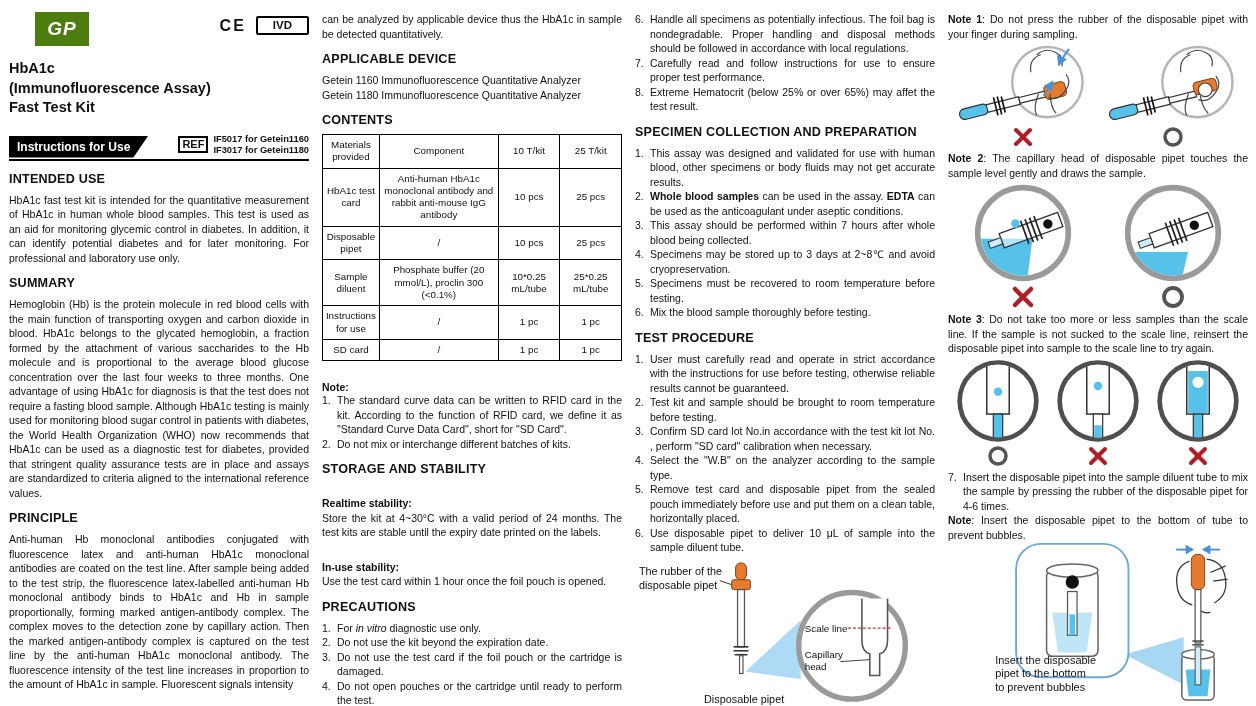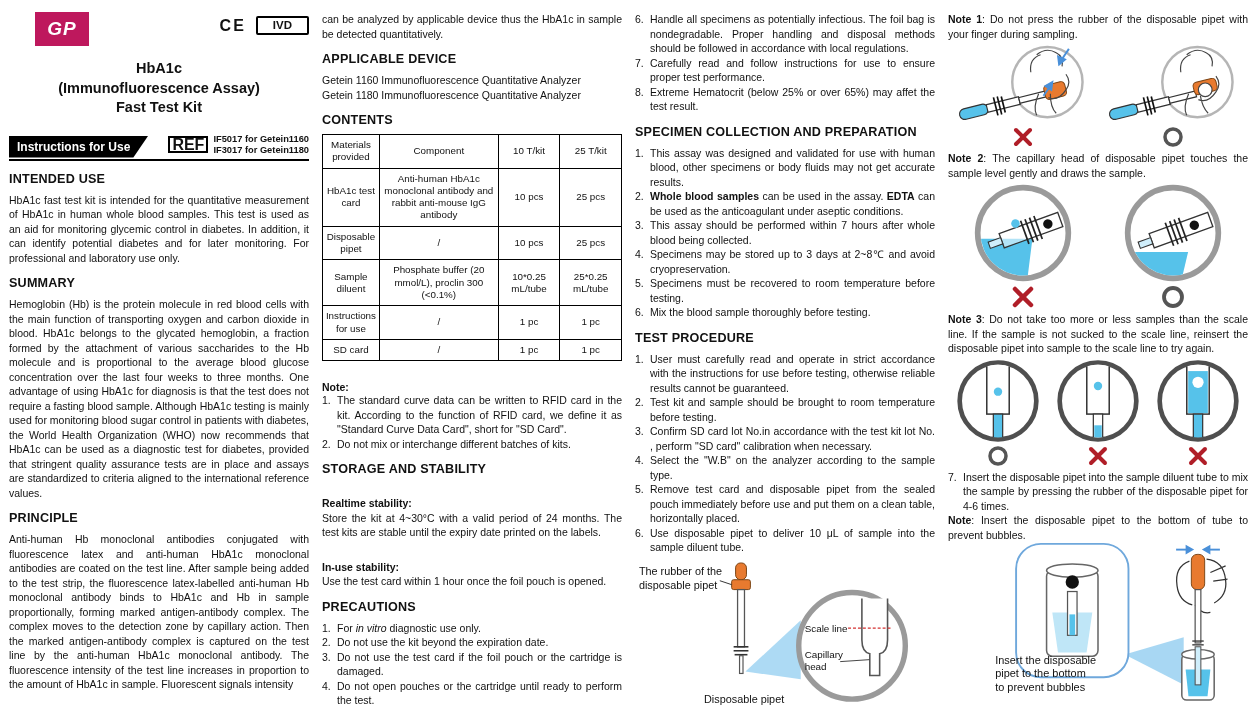--- a/index.html
+++ b/index.html
@@ -7,29 +7,29 @@
   .page{display:flex;gap:13px;padding:6px 9px 0 9px;box-sizing:border-box;width:1256px;height:706px;}
   .col{width:300px;flex:none;overflow:hidden;}
   .just{text-align:justify;margin:0;line-height:14.5px;}
   .h{font-weight:bold;font-size:12.6px;margin:11px 0 7px;letter-spacing:.2px;}
   .li{display:flex;line-height:14.5px;margin:0;}
   .li .n{flex:none;width:15px;}
   .li .t{flex:1;text-align:justify;}
   .b{font-weight:bold;margin-top:20px;}
   
   .brandrow{display:flex;align-items:flex-start;justify-content:space-between;padding:6px 0 0 26px;}
-  .logo{width:54px;height:34px;background:#be185d;color:#fff;display:flex;align-items:center;justify-content:center;font-weight:bold;font-style:italic;font-size:19px;letter-spacing:1px;}
+  .logo{width:54px;height:34px;background:#4d7c0f;color:#fff;display:flex;align-items:center;justify-content:center;font-weight:bold;font-style:italic;font-size:19px;letter-spacing:1px;}
   .marks-top{display:flex;align-items:flex-end;gap:10px;padding-top:4px;}
   .ce{font-size:16px;font-weight:bold;letter-spacing:2px;}
   .ivd{border:2px solid #000;border-radius:2px;font-weight:bold;font-size:11.5px;padding:0 15px;line-height:15px;}
-  .titleblock{text-align:center;font-weight:bold;font-size:14.5px;line-height:19.5px;margin-top:13px;}
+  .titleblock{font-weight:bold;font-size:14.5px;line-height:19.5px;margin-top:13px;}
   .bannerrow{display:flex;justify-content:space-between;align-items:flex-end;border-bottom:2px solid #000;margin-top:16px;padding-bottom:1px;}
   .banner{background:#000;color:#fff;font-weight:bold;font-size:12px;padding:4px 18px 4px 8px;clip-path:polygon(0 0,100% 0,calc(100% - 15px) 100%,0 100%);}
   .refblock{display:flex;align-items:center;gap:5px;padding-bottom:2px;}
-  .refbox{border:2px solid #000;font-weight:bold;font-size:16px;padding:0 2px;line-height:13px;}
+  .refbox{border:2px solid #000;font-weight:bold;font-size:11px;padding:0 2px;line-height:13px;}
   .reflines{font-weight:bold;font-size:9.3px;line-height:11px;}
   
   table.ct{border-collapse:collapse;width:100%;margin:3px 0 5px;font-size:9.8px;line-height:12.3px;}
   table.ct td{border:1px solid #000;text-align:center;vertical-align:middle;padding:4px 2px;}
   td.w1{width:52px;} td.w2{width:118px;} td.w3{width:58px;} td.w4{width:58px;}
   
   .illo-row{display:flex;justify-content:space-around;align-items:flex-end;margin:2px 0 0;}
   .marks-row{display:flex;justify-content:space-around;margin:1px 0 3px;}
   .markcell{display:flex;justify-content:center;width:120px;}
   svg text{font-family:"Liberation Sans",sans-serif;}

